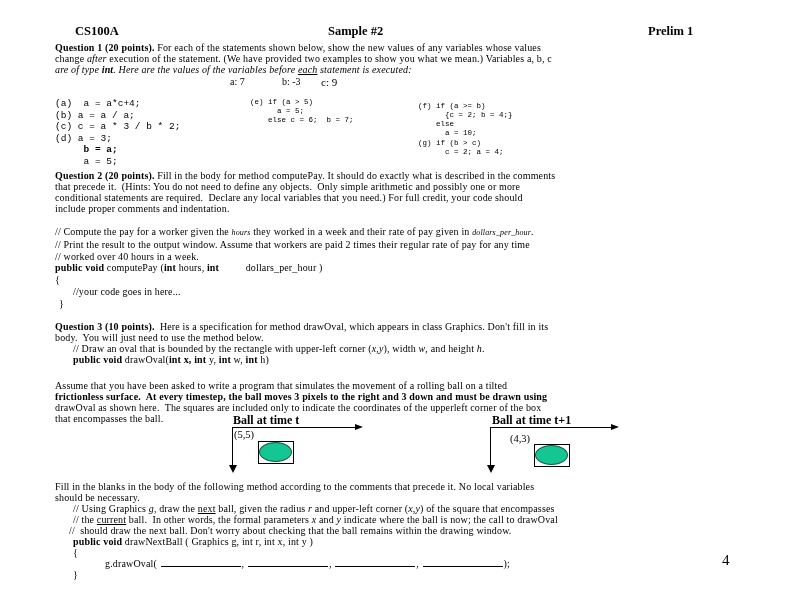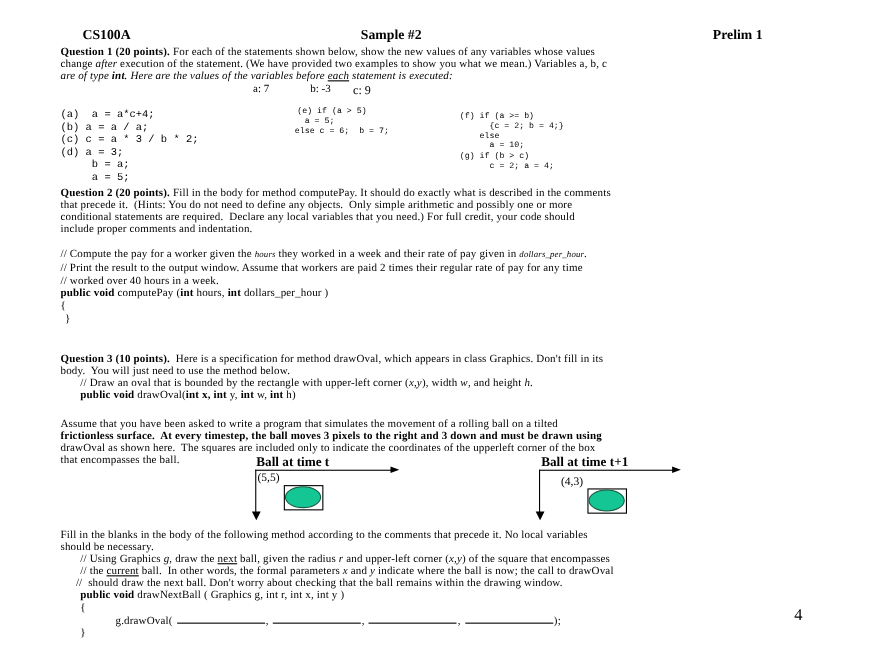--- a/index.html
+++ b/index.html
@@ -38,26 +38,26 @@
 </div>
 <div class="abs" style="left:230px; top:76px; font-size:10px;">a: 7</div>
 <div class="abs" style="left:282px; top:76px; font-size:10px;">b: -3</div>
 <div class="abs" style="left:321px; top:76px; font-size:11px;">c: 9</div>
 
 <div class="abs mono" style="left:55px; top:98px;">
   <div style="white-space:pre;">(a)  a = a*c+4;</div>
   <div style="white-space:pre;">(b) a = a / a;</div>
   <div style="white-space:pre;">(c) c = a * 3 / b * 2;</div>
   <div style="white-space:pre;">(d) a = 3;</div>
-  <div style="white-space:pre;">     b = a;</div>
+  <div style="white-space:pre;font-weight:bold;">     b = a;</div>
   <div style="white-space:pre;">     a = 5;</div>
 </div>
 
 <div class="abs small-mono" style="left:250px; top:98px;">
-  <div style="white-space:pre;text-align:center;">(e) if (a &gt; 5)</div>
+  <div style="white-space:pre;">(e) if (a &gt; 5)</div>
   <div style="white-space:pre;">      a = 5;</div>
   <div style="white-space:pre;">    else c = 6;  b = 7;</div>
 </div>
 
 <div class="abs small-mono" style="left:418px; top:102px;">
   <div style="white-space:pre;">(f) if (a &gt;= b)</div>
   <div style="white-space:pre;">      {c = 2; b = 4;}</div>
   <div style="white-space:pre;">    else</div>
   <div style="white-space:pre;">      a = 10;</div>
 </div>
@@ -70,22 +70,23 @@
   <div style="white-space: pre;"><b style="white-space: pre;">Question 2 (20 points).</b><span style="white-space: pre; font-family: Liberation Serif, serif;"> Fill in the body for method computePay. It should do exactly what is described in the comments</span></div>
   <div style="white-space: pre;">that precede it.  (Hints: You do not need to define any objects.  Only simple arithmetic and possibly one or more</div>
   <div style="white-space: pre;">conditional statements are required.  Declare any local variables that you need.) For full credit, your code should</div>
   <div style="white-space: pre;">include proper comments and indentation.</div>
 </div>
 
 <div class="para" style="top:226px; line-height:11.8px;">
   <div style="white-space: pre;"><span style="white-space: pre;">// Compute the pay for a worker given the </span><span class="i" style="font-size: 8px; white-space: pre;">hours</span><span style="white-space: pre;"> they worked in a week and their rate of pay given in </span><span class="i" style="font-size: 8px; white-space: pre;">dollars_per_hour</span><span style="white-space: pre;">.</span></div>
   <div style="white-space: pre;">// Print the result to the output window. Assume that workers are paid 2 times their regular rate of pay for any time</div>
   <div style="white-space: pre;">// worked over 40 hours in a week.</div>
-  <div style="white-space: pre;"><b style="white-space: pre;">public void</b><span style="white-space: pre;"> computePay (</span><b style="white-space: pre;">int</b><span style="white-space: pre;"> hours, </span><b style="white-space: pre;">int</b><span style="white-space: pre;"> dollars_per_hour )</span></div>
+  <div style="white-space: pre;"><b style="white-space: pre;">public void</b><span style="white-space: pre;"> computePay (</span><b style="white-space: pre;">int</b><span style="white-space: pre;"> hours, </span><b style="white-space: pre;">int</b><span style="white-space: pre; padding-left: 24px;"> dollars_per_hour )</span></div>
   <div style="white-space: pre;">{</div>
+  <div style="padding-left: 18px; white-space: pre;">//your code goes in here...</div>
   <div style="padding-left: 4px; white-space: pre;">}</div>
 </div>
 
 <div class="para" style="top:321px;">
   <div style="white-space: pre;"><b style="white-space: pre;">Question 3 (10 points).</b><span style="white-space: pre;">  Here is a specification for method drawOval, which appears in class Graphics. Don't fill in its</span></div>
   <div style="white-space: pre;">body.  You will just need to use the method below.</div>
   <div style="padding-left: 18px; white-space: pre;"><span style="white-space: pre;">// Draw an oval that is bounded by the rectangle with upper-left corner (</span><span class="i" style="white-space: pre;">x,y</span><span style="white-space: pre;">), width </span><span class="i" style="white-space: pre;">w</span><span style="white-space: pre;">, and height </span><span class="i" style="white-space: pre;">h</span><span style="white-space: pre;">.</span></div>
   <div style="padding-left: 18px; white-space: pre;"><b style="white-space: pre;">public void</b><span style="white-space: pre;"> drawOval(</span><b style="white-space: pre;">int</b><b style="white-space: pre;"> x, </b><b style="white-space: pre;">int</b><span style="white-space: pre;"> y, </span><b style="white-space: pre;">int</b><span style="white-space: pre;"> w, </span><b style="white-space: pre;">int</b><span style="white-space: pre;"> h)</span></div>
 </div>
 

